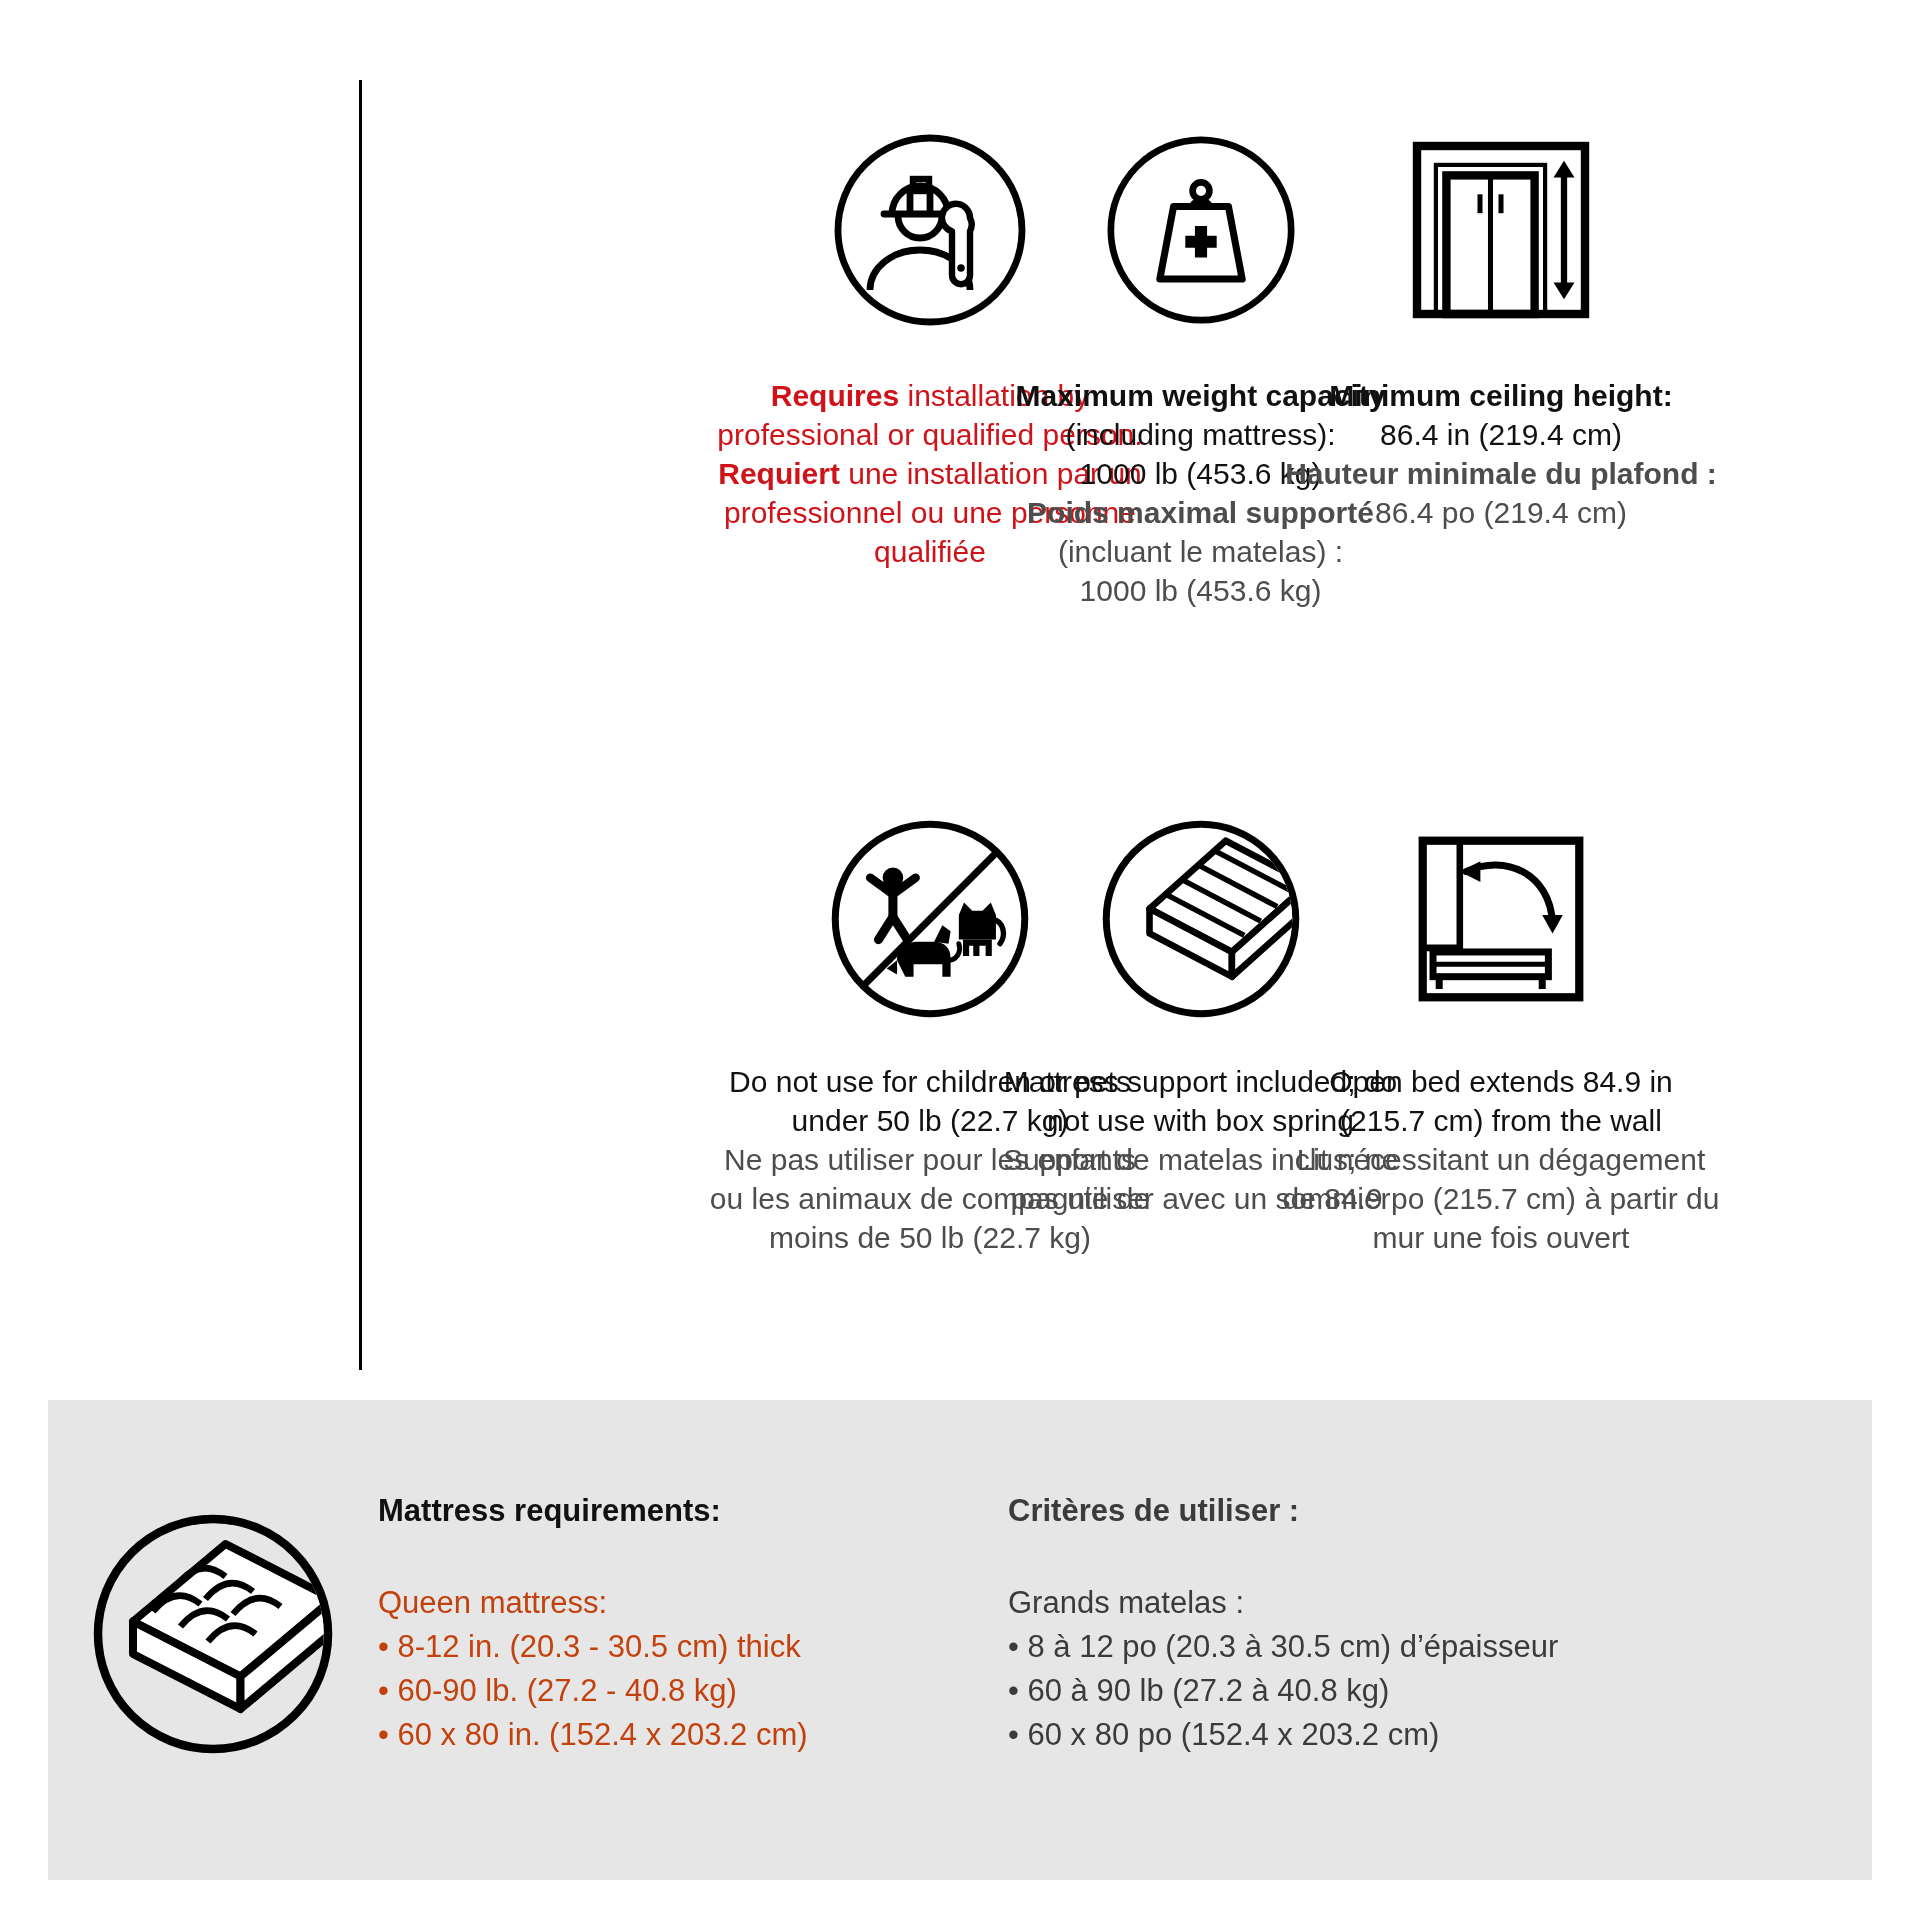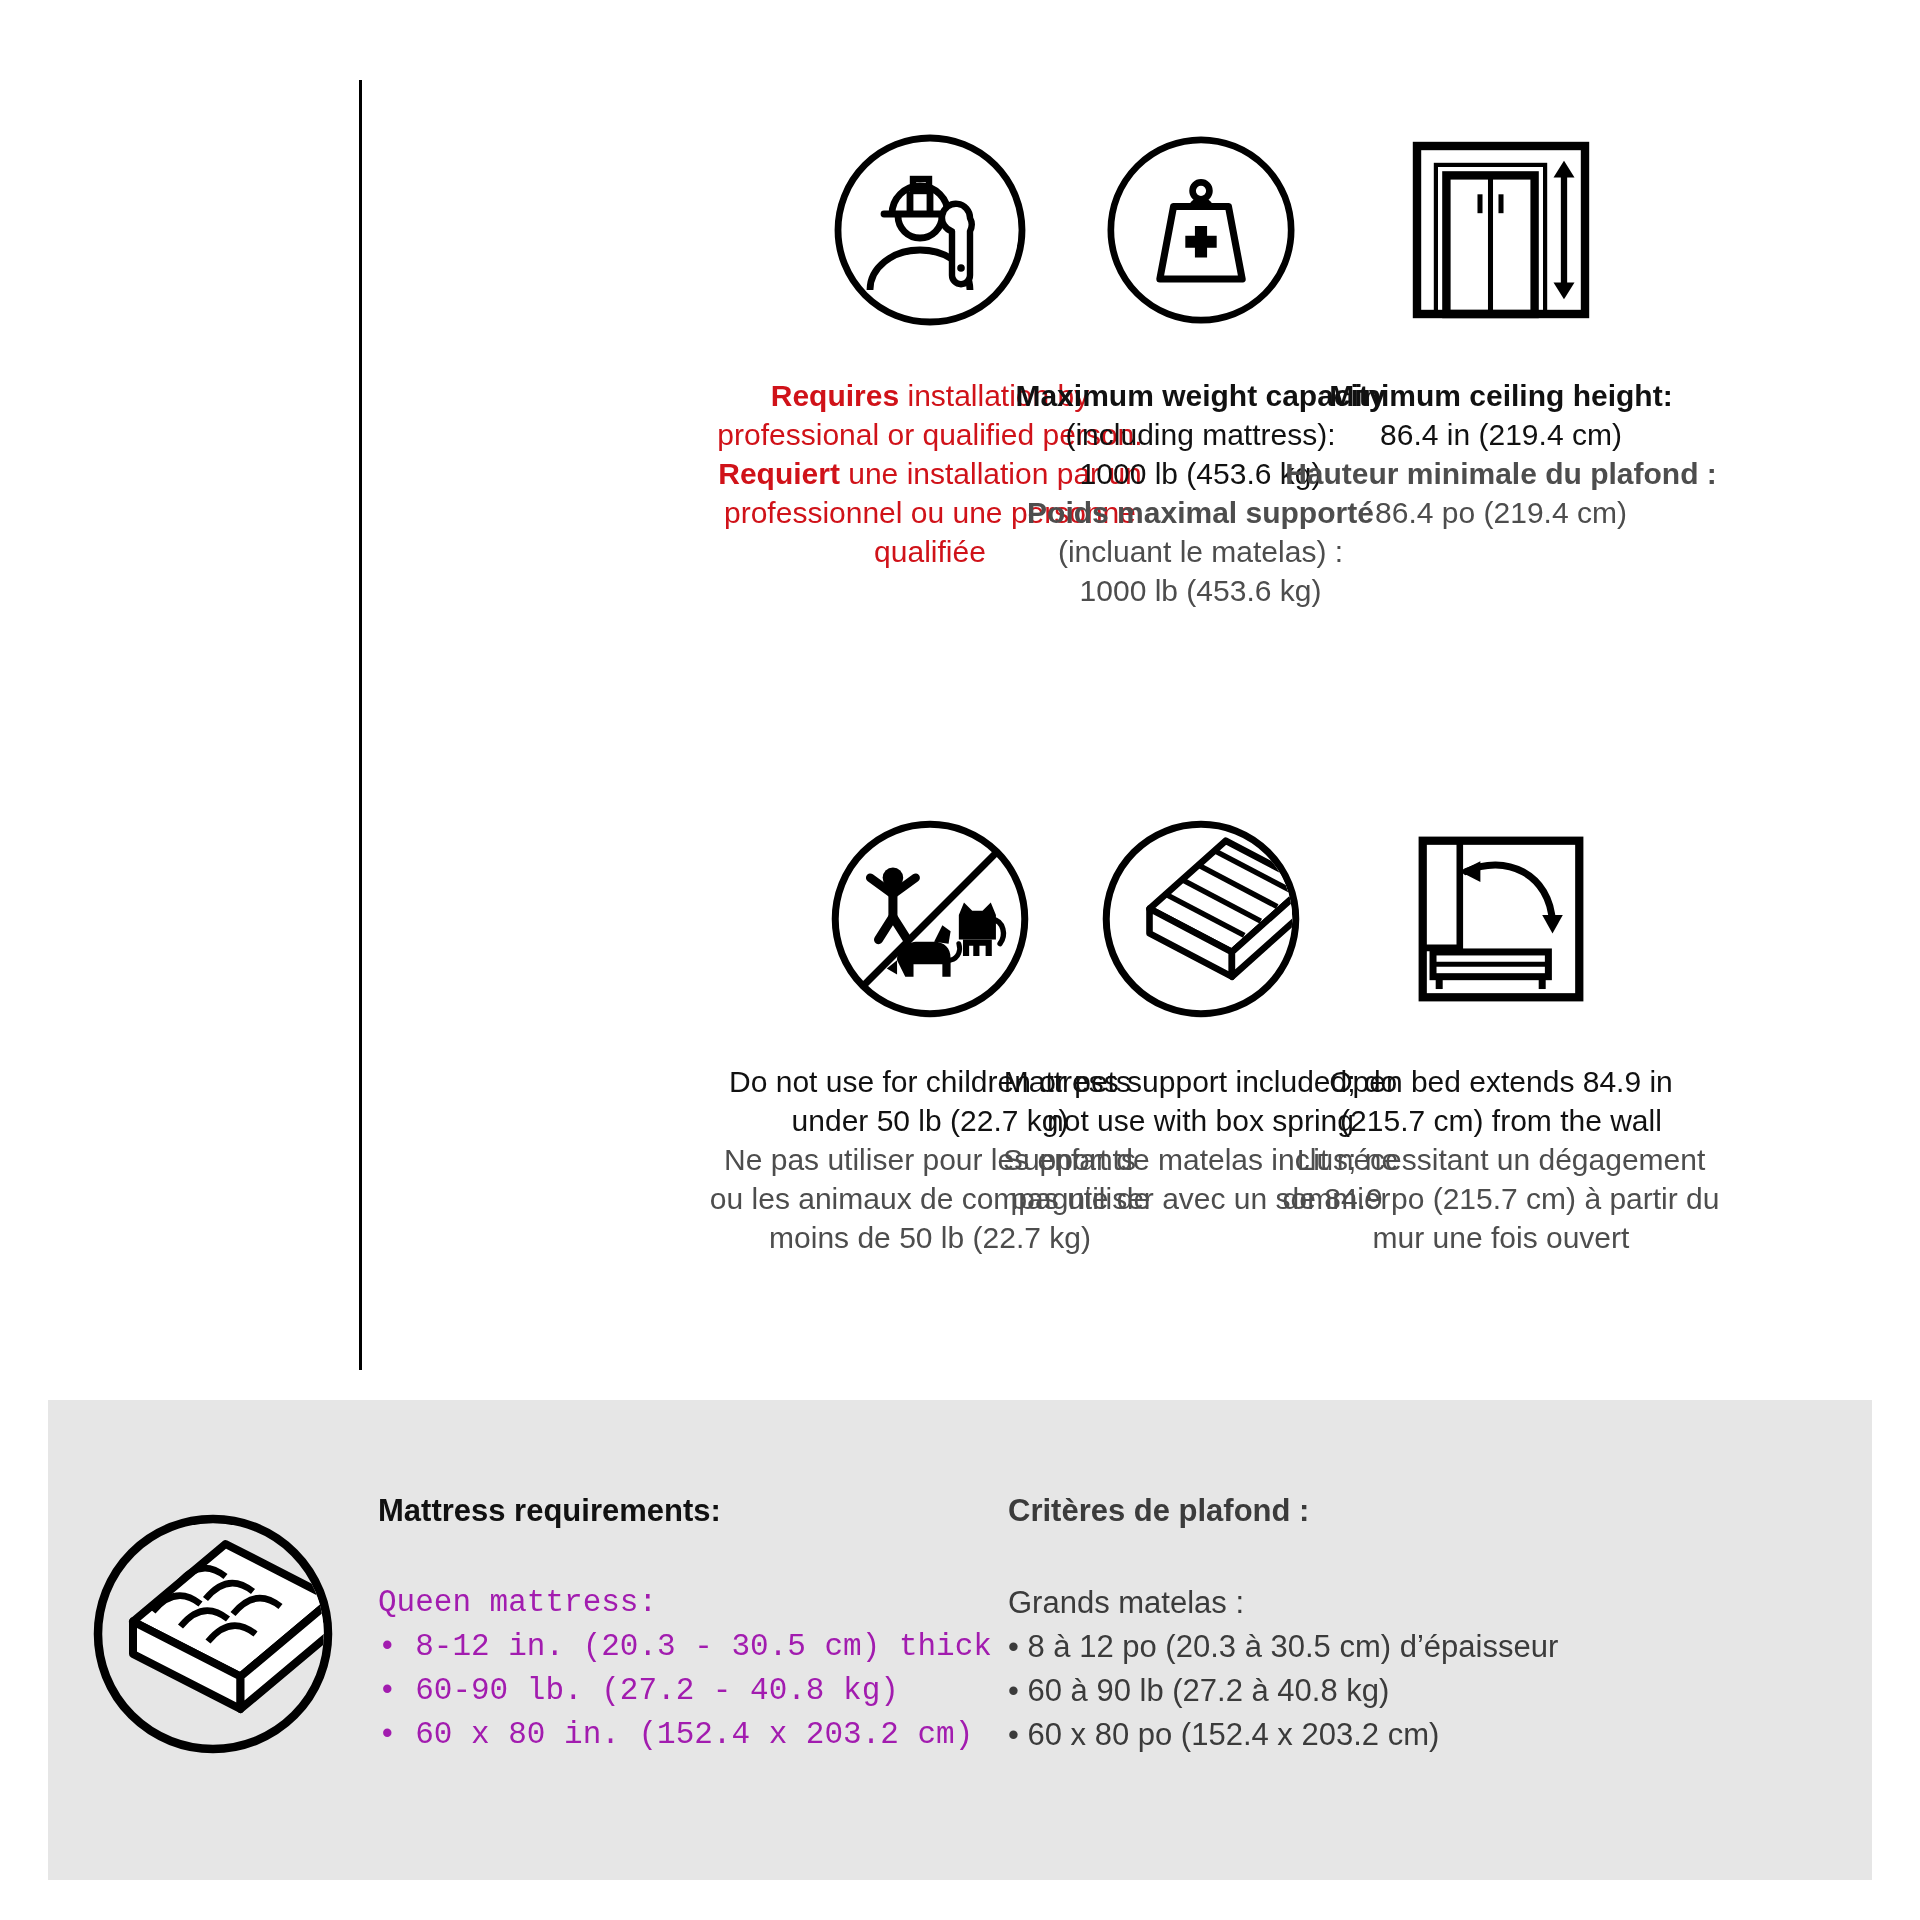--- a/index.html
+++ b/index.html
@@ -86,21 +86,21 @@
     font-size:31px;font-weight:bold;
     margin:0 0 52px 0;
   }
   .panel-title.en-t{color:#111;}
   .panel-title.fr-t{color:#3b3b3b;}
   .panel-line{
     font-size:31px;
     line-height:1.42;
     margin:0;
   }
-  .panel-line.en-l{color:#a21caf;font-family:Liberation Mono, monospace;}
+  .panel-line.en-l{color:#c2410c;}
   .panel-line.fr-l{color:#3b3b3b;}
 
   svg{display:block;}
 </style>
 </head>
 <body>
 
 <div class="page">
 
   <div class="features">
@@ -289,21 +289,21 @@
 
     <div class="panel-col en-col">
       <p class="panel-title en-t">Mattress requirements:</p>
       <p class="panel-line en-l">Queen mattress:</p>
       <p class="panel-line en-l">• 8-12 in. (20.3 - 30.5 cm) thick</p>
       <p class="panel-line en-l">• 60-90 lb. (27.2 - 40.8 kg)</p>
       <p class="panel-line en-l">• 60 x 80 in. (152.4 x 203.2 cm)</p>
     </div>
 
     <div class="panel-col fr-col">
-      <p class="panel-title fr-t">Critères de plafond :</p>
+      <p class="panel-title fr-t">Critères de utiliser :</p>
       <p class="panel-line fr-l">Grands matelas :</p>
       <p class="panel-line fr-l">• 8 à 12 po (20.3 à 30.5 cm) d’épaisseur</p>
       <p class="panel-line fr-l">• 60 à 90 lb (27.2 à 40.8 kg)</p>
       <p class="panel-line fr-l">• 60 x 80 po (152.4 x 203.2 cm)</p>
     </div>
 
   </div>
 
 </div>
 

